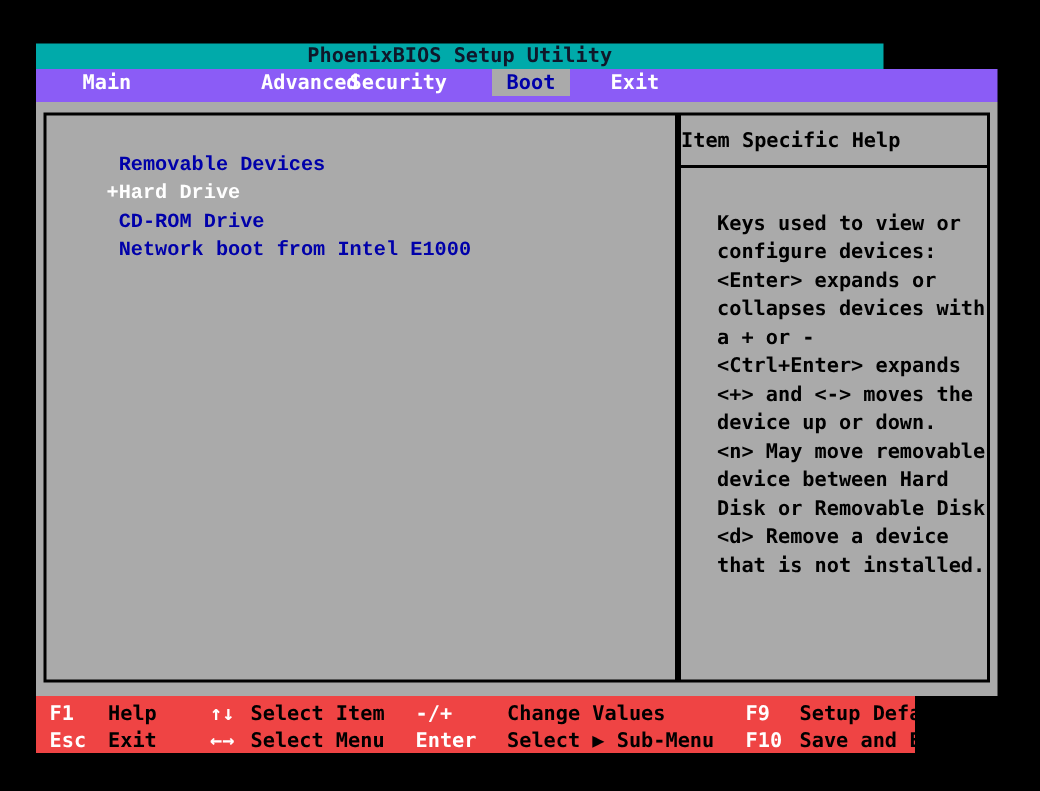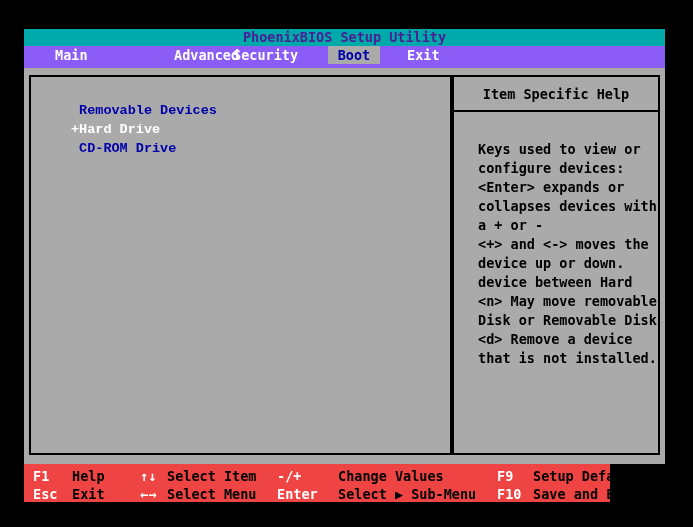--- a/index.html
+++ b/index.html
@@ -4,22 +4,22 @@
 <style>
   * { margin:0; padding:0; box-sizing:border-box; }
   html,body { background:#000; }
   .canvas {
     position:relative; width:693px; height:527px; background:#000000;
     font-family:"DejaVu Sans Mono","Liberation Mono",monospace;
     font-weight:bold; font-size:13.5px; overflow:hidden;
   }
   
   .title-bar {
-    position:absolute; left:24px; top:29px; width:641px; height:17px;
-    background:#00AAAA; color:#4c1d95; text-align:center; line-height:17px;
+    position:absolute; left:24px; top:29px; width:565px; height:17px;
+    background:#00AAAA; color:#0f172a; text-align:center; line-height:17px;
   }
   
   .menu-bar {
     position:absolute; left:24px; top:46px; width:641px; height:22px;
     background:#8b5cf6; color:#FFFFFF;
   }
   .menu-item { position:absolute; top:1px; line-height:17px; cursor:default; }
   .mi-main     { left:31px; }
   .mi-advanced { left:106px;margin-left:44px; }
   .mi-security { left:209px; }
@@ -40,21 +40,21 @@
   .boot-list { margin-top:24px; margin-left:40px;font-family:Liberation Mono, monospace; }
   .boot-line { line-height:19px; color:#0000AA; white-space:pre; }
   .boot-line.selected { color:#FFFFFF; }
   .pfx { white-space:pre; }
   .help-box {
     position:absolute; left:428px; top:7px; width:208px; height:380px;
     border:2px solid #000;
   }
   .help-header {
     height:35px; border-bottom:2px solid #000; color:#000;
-    text-align:center; line-height:35px;
+    text-align:left; line-height:35px;
   }
   .help-body { padding:28px 16px 0 24px; color:#000; }
   .hl { line-height:19px; white-space:pre; }
   
   .key-bar {
     position:absolute; left:24px; top:464px; width:586px; height:38px;
     background:#ef4444;
   }
   .kb { position:absolute; line-height:19px; white-space:pre; }
   .kb.key { color:#FFFFFF; }
@@ -80,35 +80,37 @@
     <span class="menu-item mi-exit">Exit</span>
   </div>
 
   <div class="body-area">
 
     <div class="left-box">
       <div class="boot-list">
         <div class="boot-line"><span class="pfx"> </span><span>Removable Devices</span></div>
         <div class="boot-line selected"><span class="pfx">+</span><span>Hard Drive</span></div>
         <div class="boot-line"><span class="pfx"> </span><span>CD-ROM Drive</span></div>
+        <div class="boot-line"><span class="pfx"> </span><span>Network boot from Intel E1000</span></div>
       </div>
     </div>
 
     <div class="help-box">
       <div class="help-header">Item Specific Help</div>
       <div class="help-body">
         <div class="hl">Keys used to view or</div>
         <div class="hl">configure devices:</div>
         <div class="hl">&lt;Enter&gt; expands or</div>
         <div class="hl">collapses devices with</div>
         <div class="hl">a + or -</div>
+        <div class="hl">&lt;Ctrl+Enter&gt; expands</div>
         <div class="hl">&lt;+&gt; and &lt;-&gt; moves the</div>
         <div class="hl">device up or down.</div>
+        <div class="hl">&lt;n&gt; May move removable</div>
         <div class="hl">device between Hard</div>
-        <div class="hl">&lt;n&gt; May move removable</div>
         <div class="hl">Disk or Removable Disk</div>
         <div class="hl">&lt;d&gt; Remove a device</div>
         <div class="hl">that is not installed.</div>
       </div>
     </div>
 
   </div>
 
   <div class="key-bar">
     <span class="kb key r1 cx1">F1</span>

